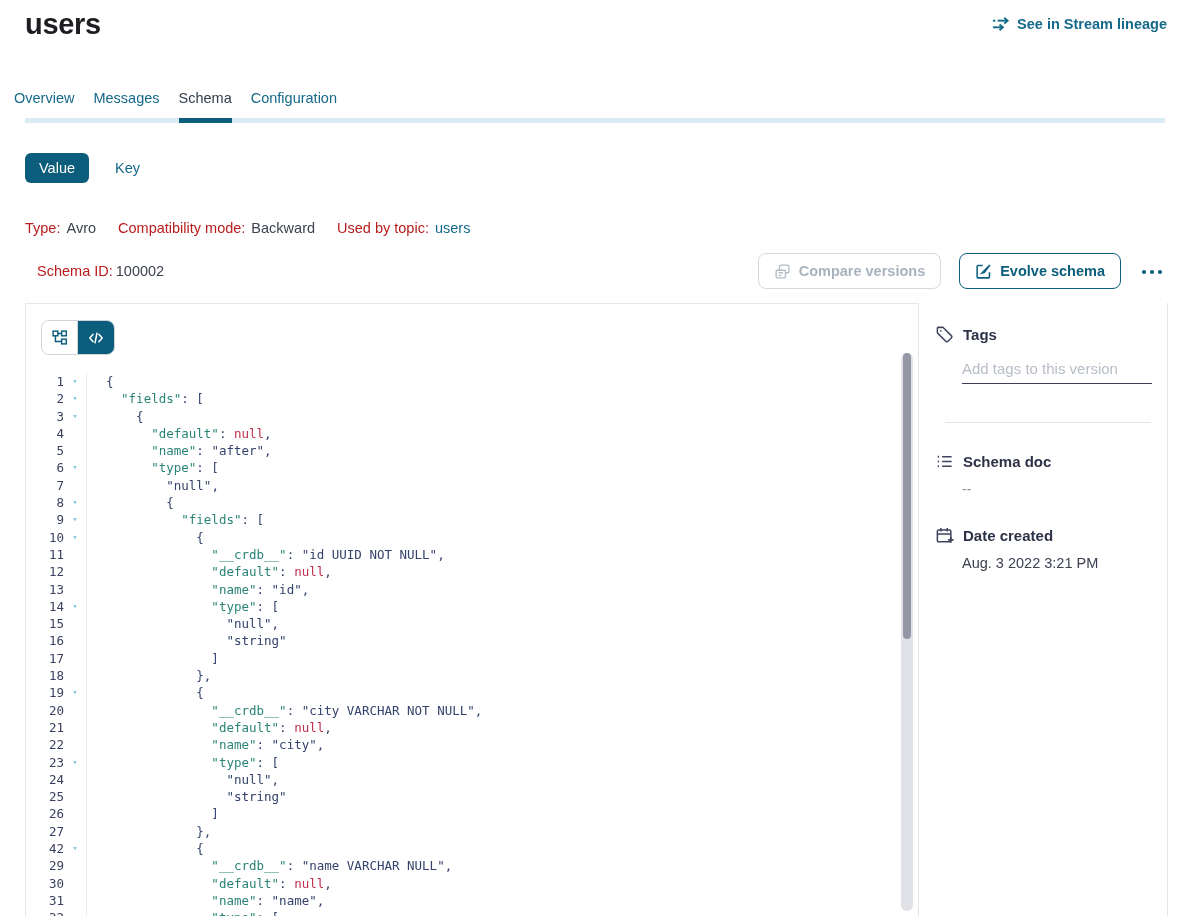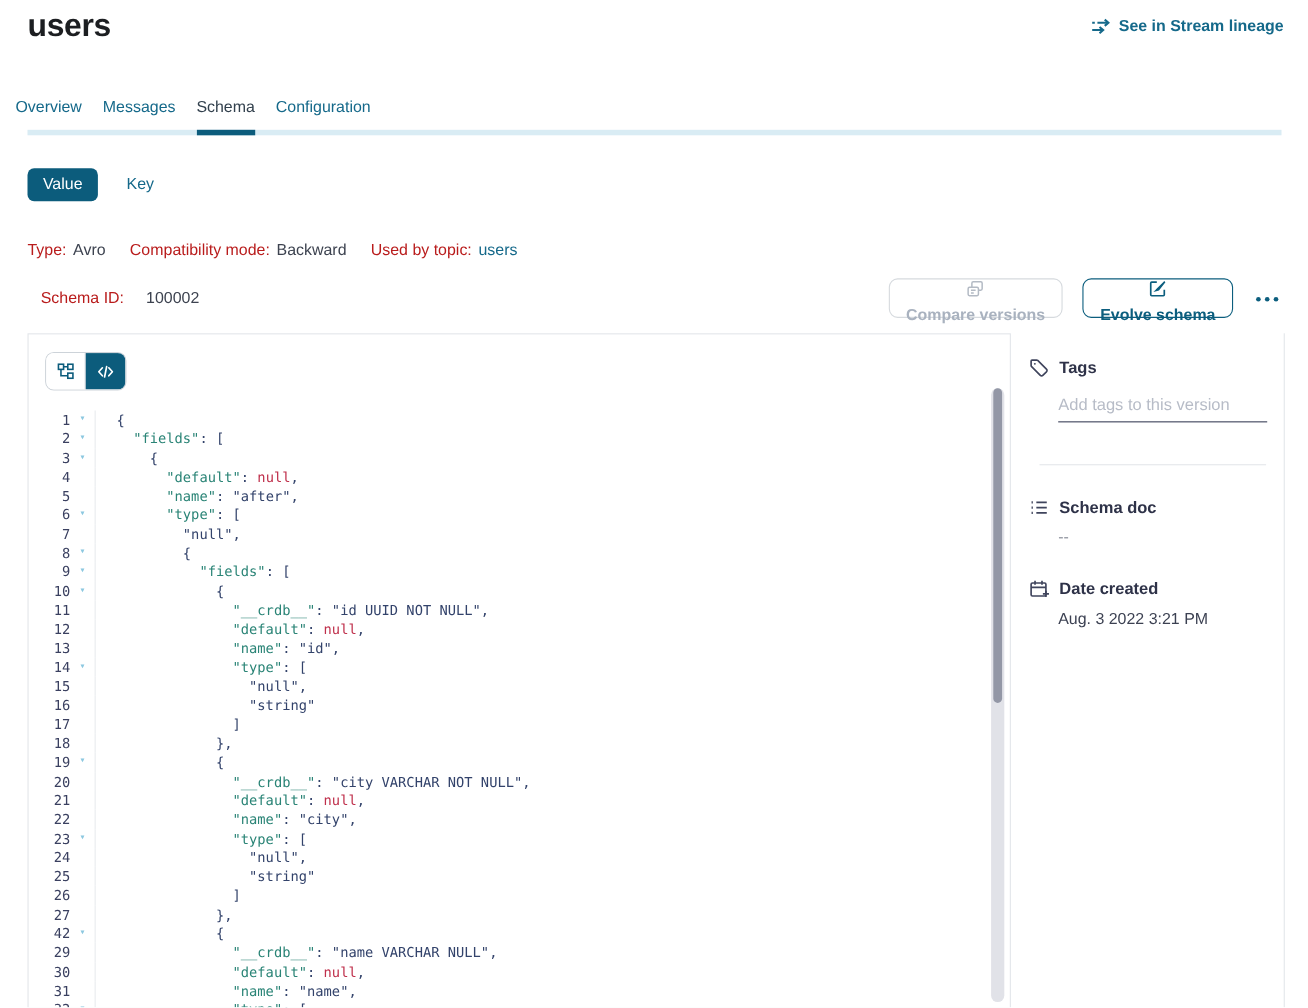--- a/index.html
+++ b/index.html
@@ -27,24 +27,24 @@
   .meta-row { position:absolute; top:220px; left:25px; display:flex; gap:22px; font-size:14.5px; }
   .meta-item { display:flex; gap:6px; }
   .meta-label { font-weight:400; color:#b91c1c; }
   .meta-value { color:#3d4350; }
   .meta-value.link { color:#15698a; cursor:pointer; }
 
   
   .version-bar { position:absolute; top:253px; left:25px; right:24px; display:flex; align-items:center; }
   .version-select { width:175px; height:36px; border:1px solid #39415a; border-radius:8px; display:flex; align-items:center;
     justify-content:space-between; padding:0 12px 0 14px; font-size:14px; color:#2b3340; cursor:pointer; background:#fff; }
-  .schema-id { margin-left:12px; font-size:14.5px; display:flex; gap:20px;justify-content:flex-end; }
+  .schema-id { margin-left:12px; font-size:14.5px; display:flex; gap:3px;justify-content:flex-end; }
   .right-actions { margin-left:auto; display:flex; align-items:center; gap:18px; }
   .btn { height:36px; border-radius:8px; display:flex; align-items:center; gap:8px; padding:0 15px;
-    font-size:14.5px; font-weight:700; background:#fff; font-family:inherit;flex-direction:column; }
+    font-size:14.5px; font-weight:700; background:#fff; font-family:inherit; }
   .btn.disabled { border:1px solid #d6dade; color:#a9b2bf; cursor:default; }
   .btn.outline-teal { border:1px solid #0c5e7e; color:#0c5e7e; cursor:pointer; }
   .more-btn { border:none; background:none; cursor:pointer; padding:4px 2px; }
 
   
   .code-panel { position:absolute; left:25px; top:303px; width:894px; bottom:-1px; border:1px solid #e3e6ea; background:#fff; }
   .view-toggle { position:absolute; top:16px; left:15px; display:flex; border:1px solid #cdd3d9; border-radius:8px; overflow:hidden; }
   .seg { width:36px; height:33px; display:flex; align-items:center; justify-content:center; cursor:pointer; background:#fff; }
   .seg.active { background:#0c5c7c; }
   .code-lines { position:absolute; top:69px; left:0; right:20px; bottom:0; overflow:hidden;

